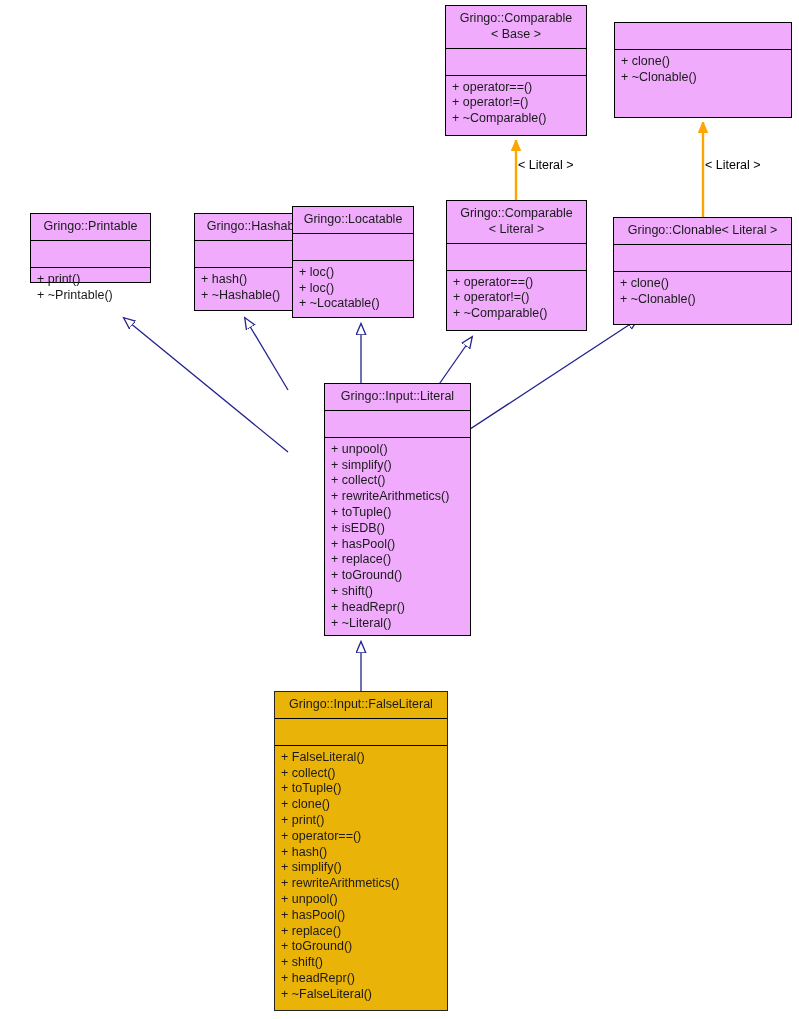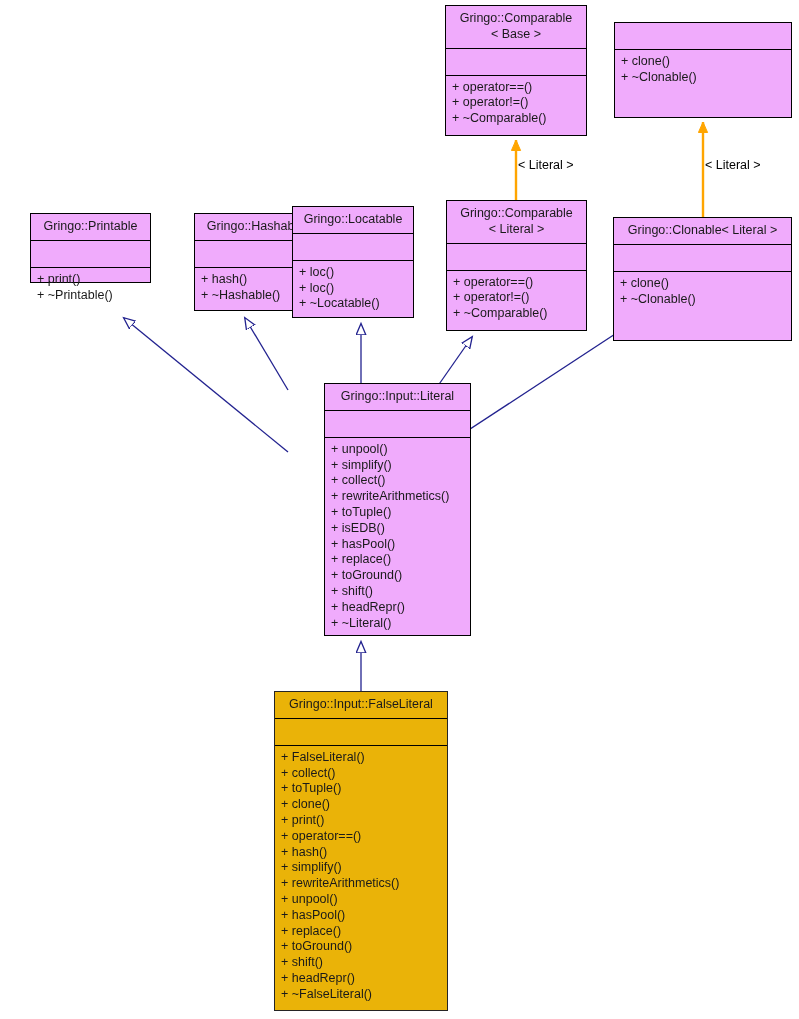--- a/index.html
+++ b/index.html
@@ -160,21 +160,21 @@
       <div class="uml-class" style="left: 446px; top: 200px; width: 141px; height: 131px;">
         <div class="uml-title">Gringo::Comparable
 &lt; Literal &gt;</div>
         <div class="uml-attrs"></div>
         <div class="uml-ops">
           <div>+ operator==()</div>
           <div>+ operator!=()</div>
           <div>+ ~Comparable()</div>
         </div>
       </div>
-      <div class="uml-class" style="left: 613px; top: 217px; width: 179px; height: 124px;">
+      <div class="uml-class" style="left: 613px; top: 217px; width: 179px; height: 108px;">
         <div class="uml-title">Gringo::Clonable&lt; Literal &gt;</div>
         <div class="uml-attrs"></div>
         <div class="uml-ops">
           <div>+ clone()</div>
           <div>+ ~Clonable()</div>
         </div>
       </div>
       <div class="uml-class" style="left: 288px; top: 383px; width: 147px; height: 253px; margin-left: 36px;">
         <div class="uml-title">Gringo::Input::Literal</div>
         <div class="uml-attrs"></div>

